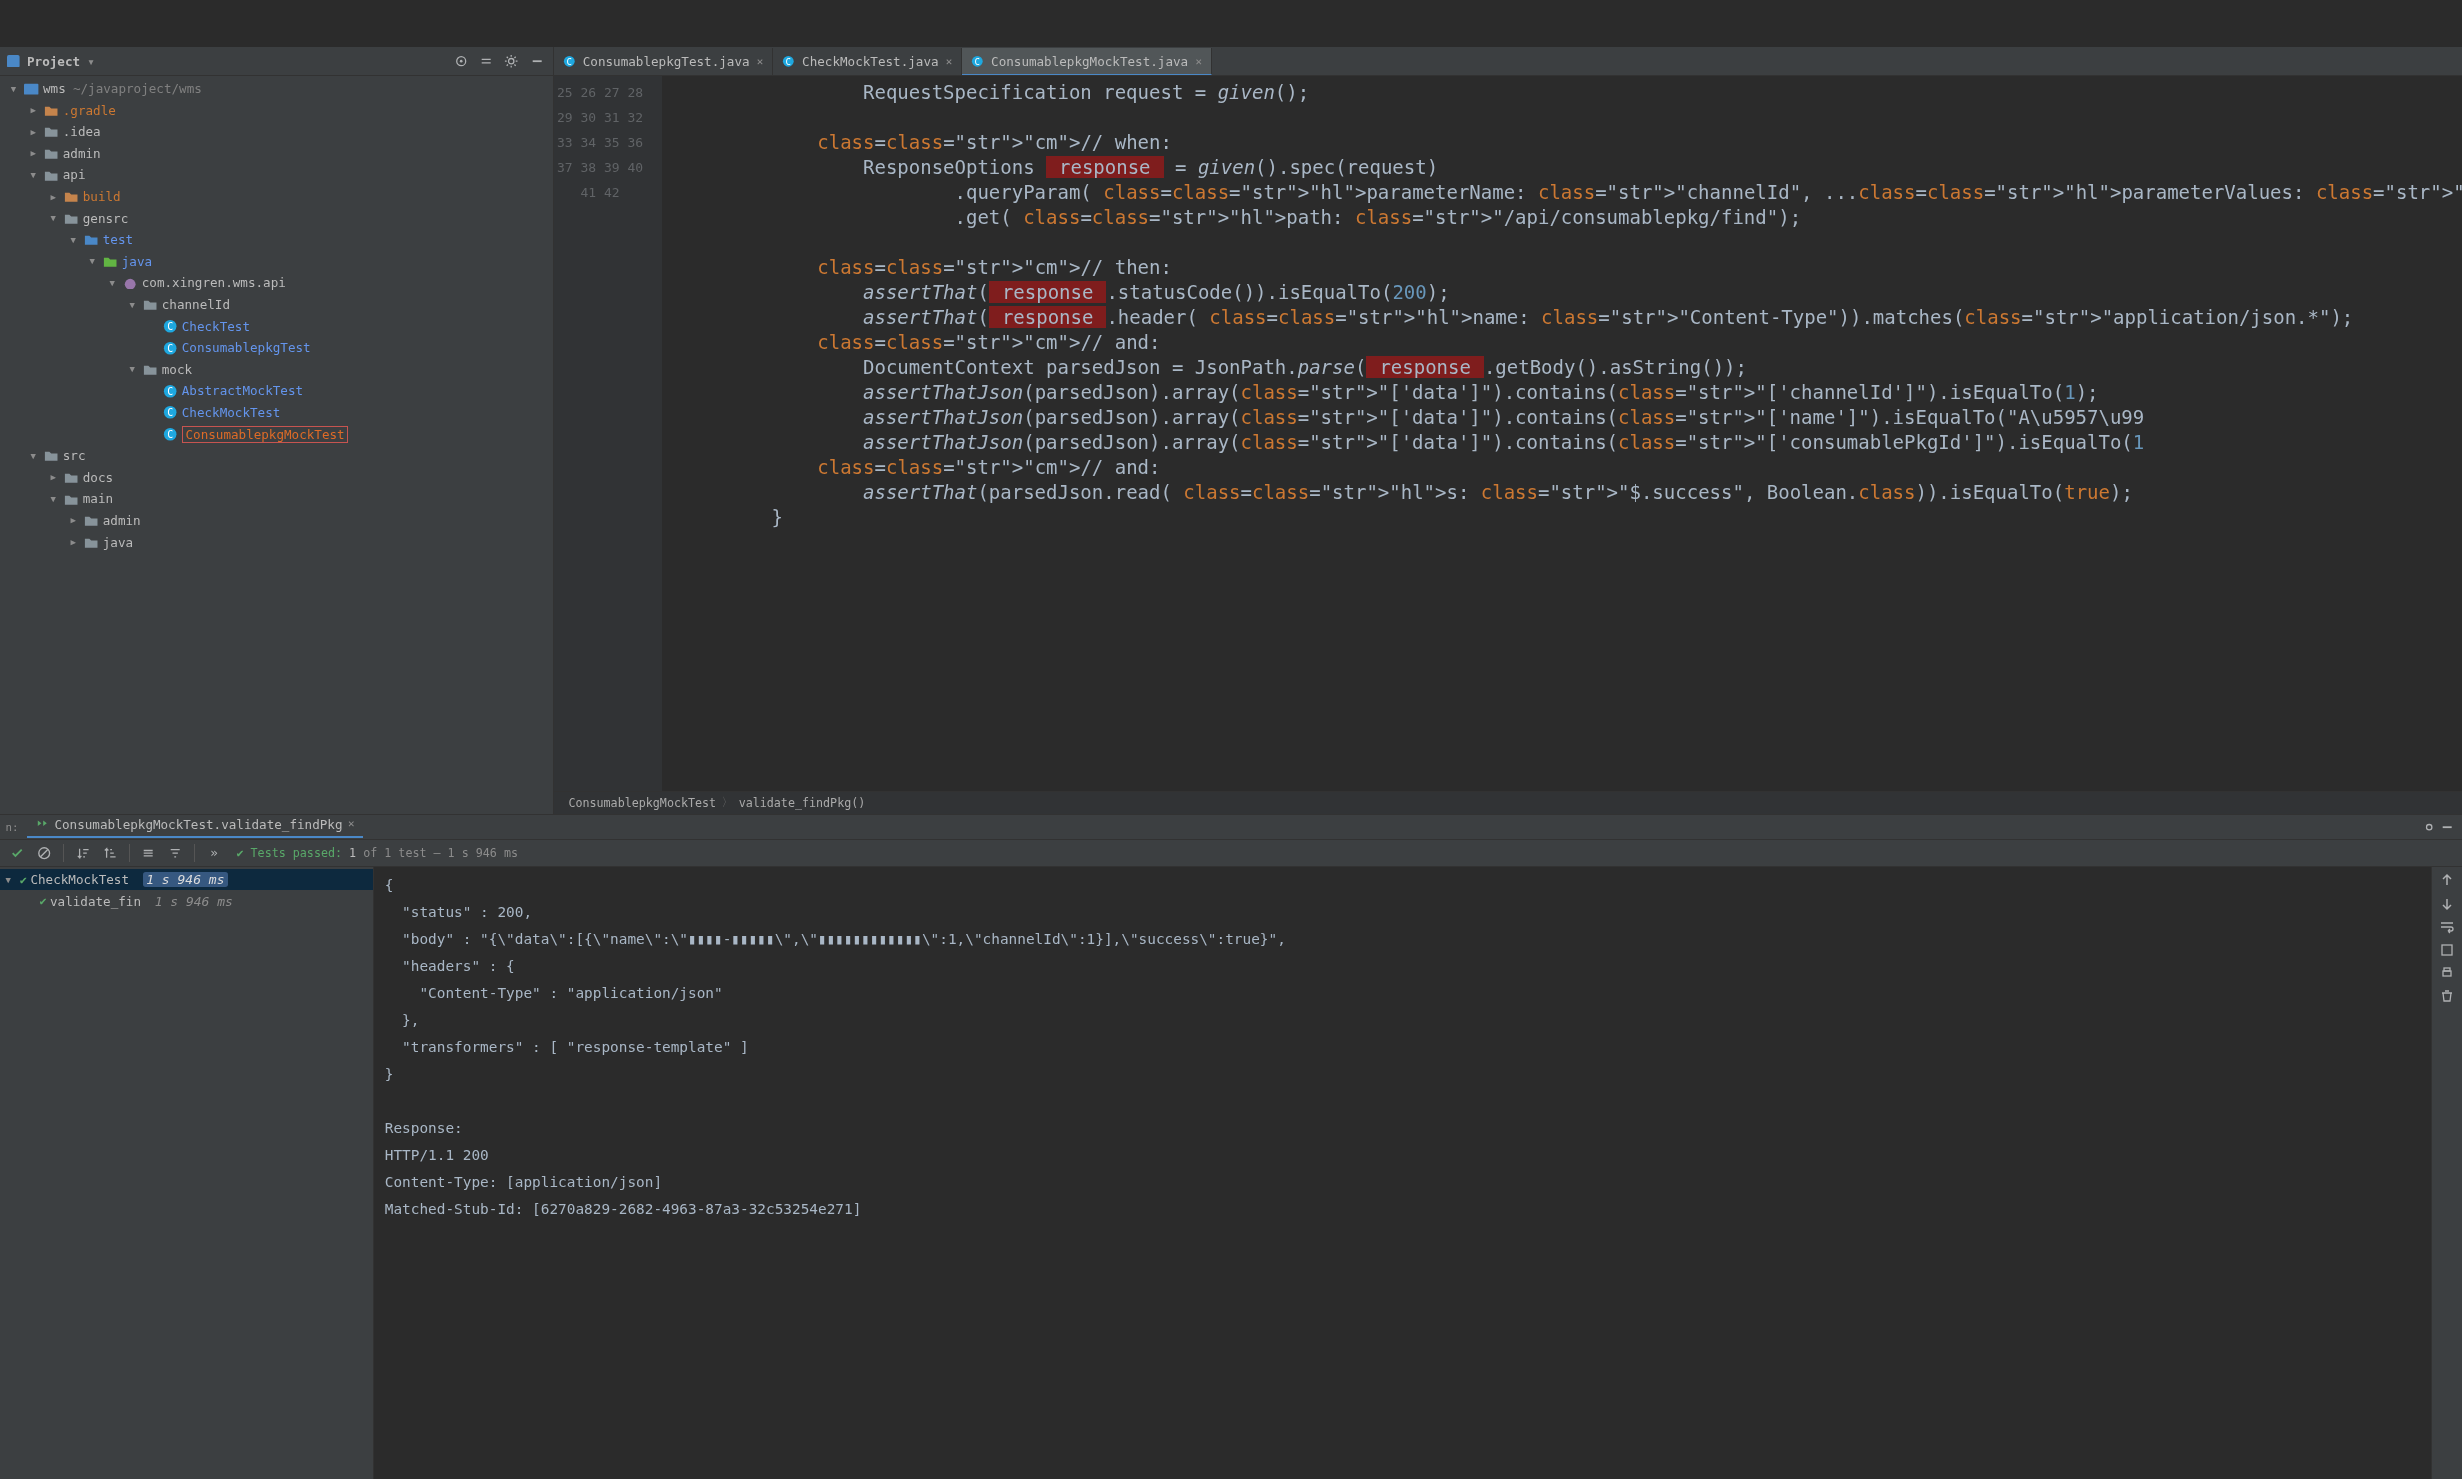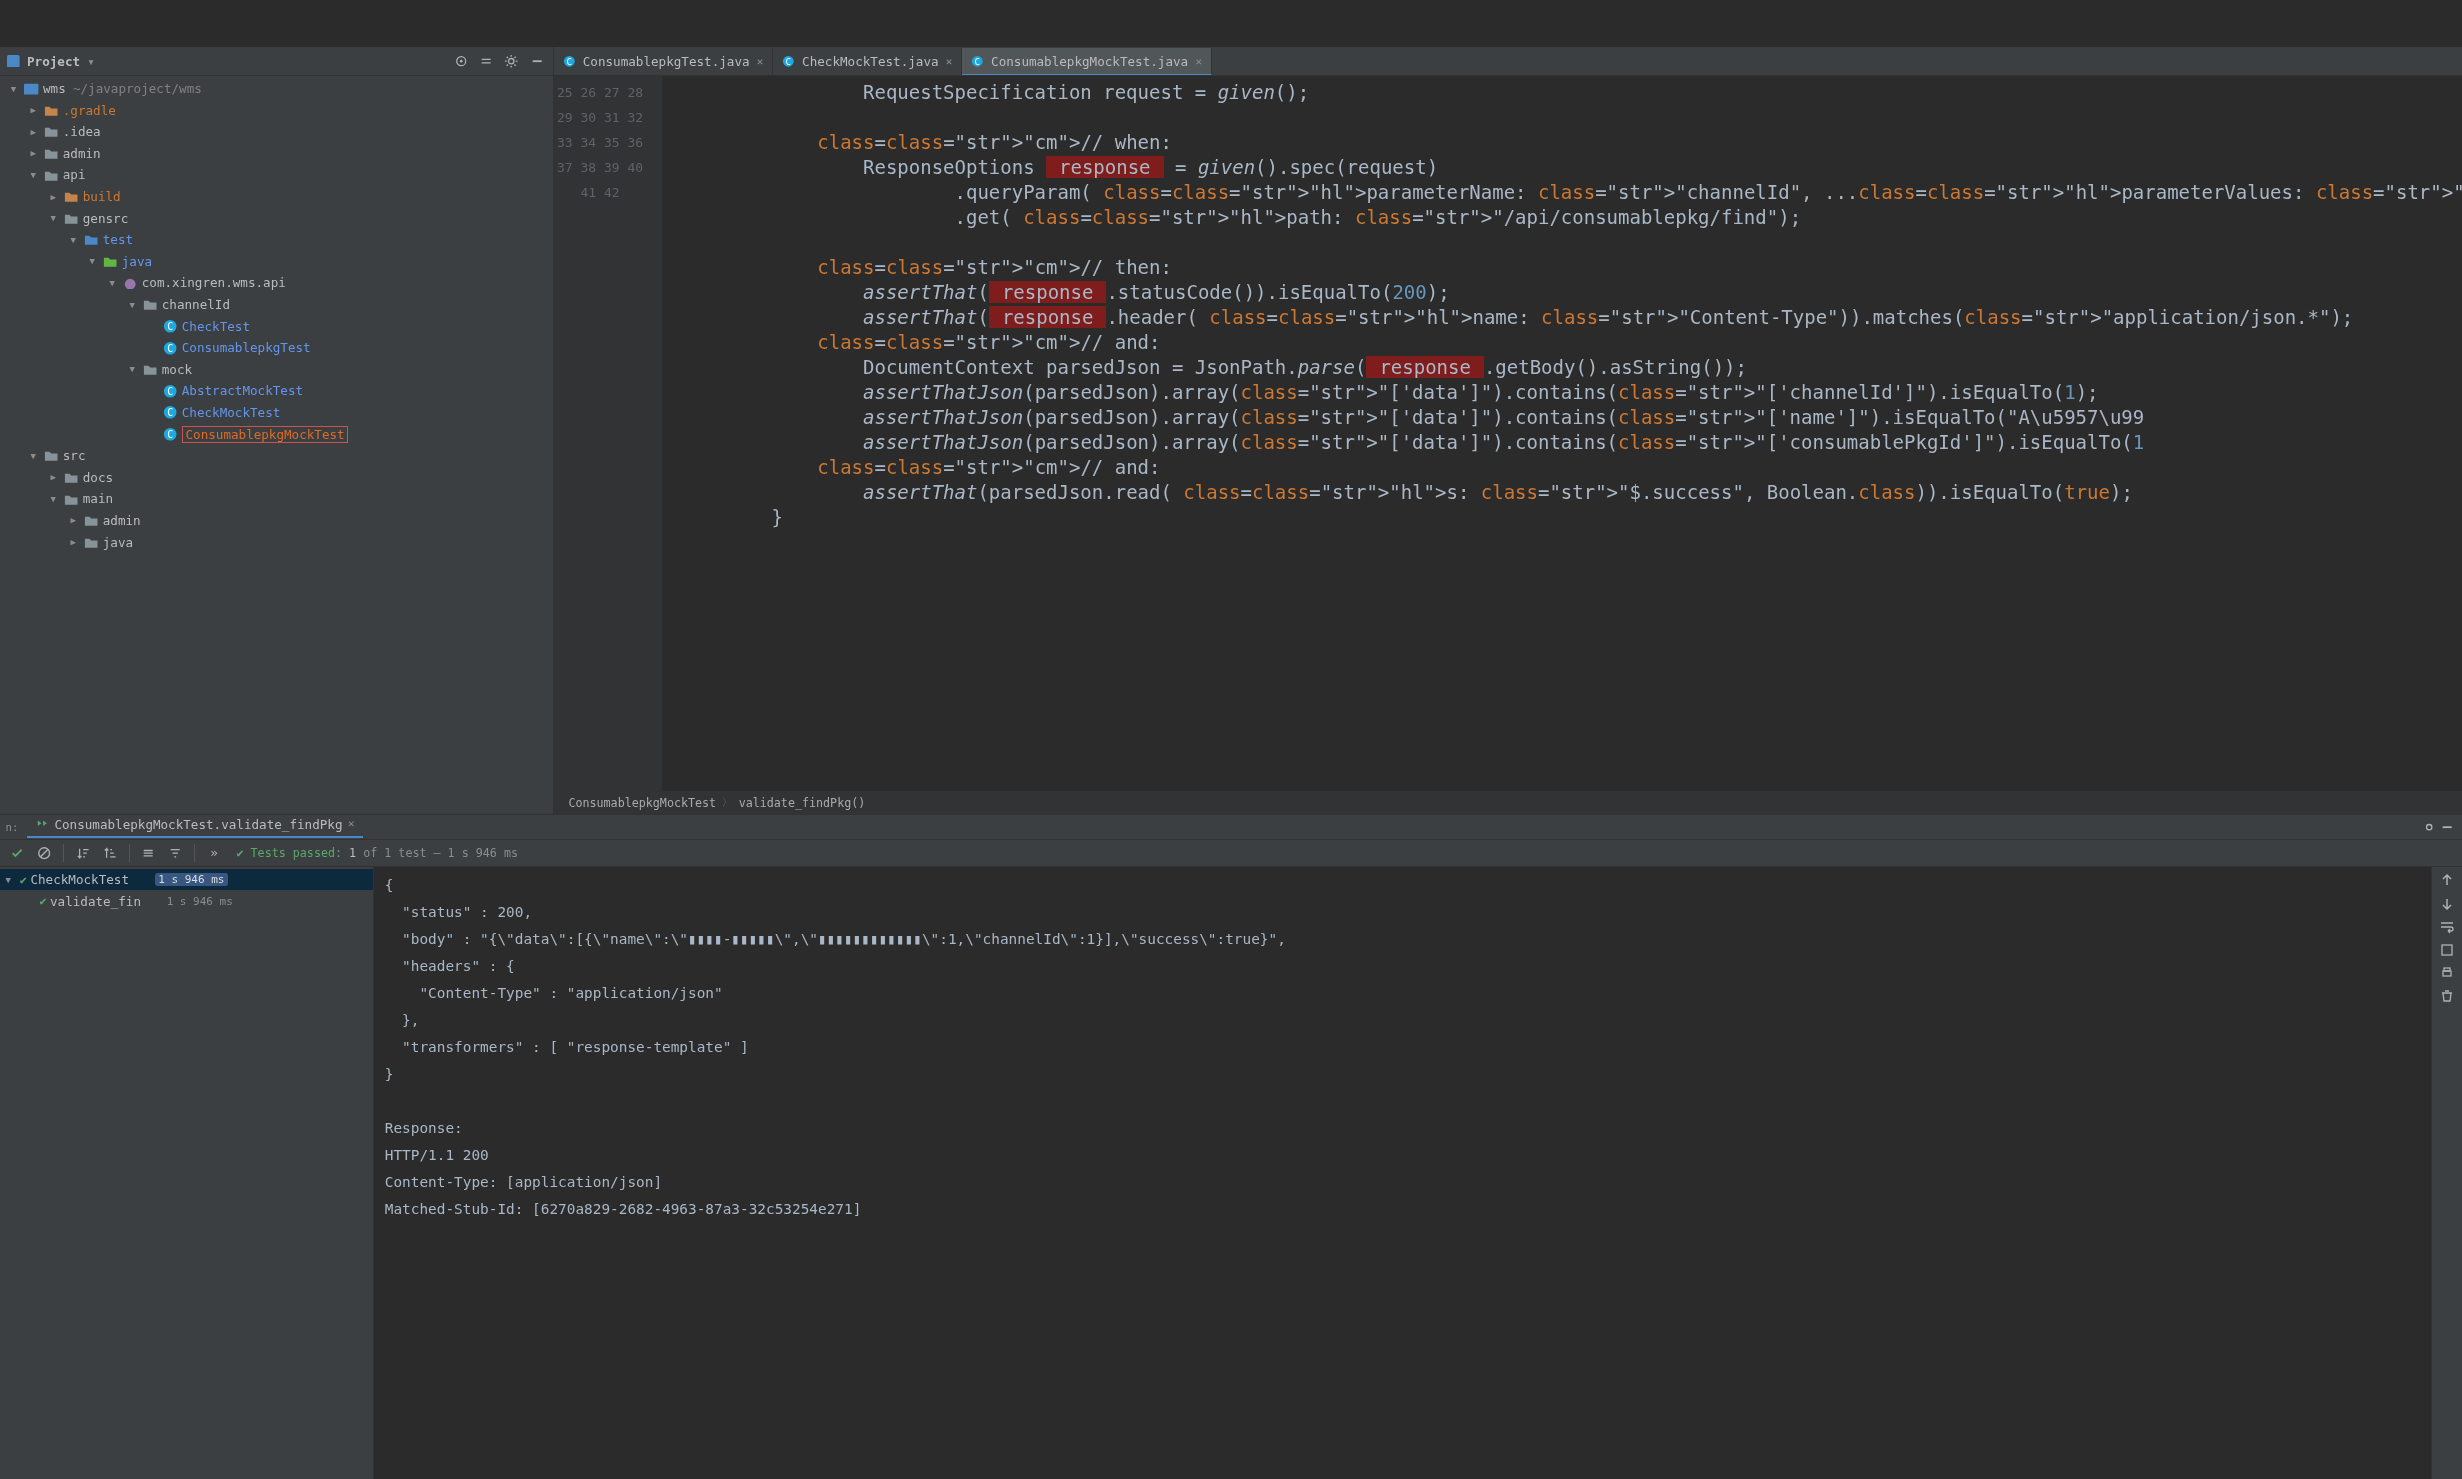--- a/index.html
+++ b/index.html
@@ -64,21 +64,21 @@
   .test-summary .ok{color:#59a869;}
   .test-summary .w{color:#bbbbbb;}
 
   .run-body{flex:1;display:flex;min-height:0;}
   .test-tree{width:374px;background:#3c3f41;border-right:0.9px solid #323232;padding-top:1.8px;}
   .tt-row{display:flex;align-items:center;height:21.6px;padding-left:5.4px;gap:3.6px;cursor:pointer;}
   .tt-row.sel{background:#0d293e;}
   .tt-row .arrow{width:10.8px;color:#8c8c8c;font-size:9px;}
   .tt-row .ok{color:#59a869;font-size:11.7px;}
   .tt-row .nm{color:#bbbbbb;flex:0 0 auto;max-width:180px;overflow:hidden;text-overflow:ellipsis;}
-  .tt-row .time{color:#8c8c8c;font-size:11px;margin-left:22px;}
+  .tt-row .time{color:#8c8c8c;font-size:13px;margin-left:10px;font-style:italic;}
   .tt-row.sel .time{background:#365880;padding:0 3.6px;border-radius:2.7px;color:#dcdcdc;}
 
   .console{flex:1;padding:5.4px 0 5.4px 10.8px;font-size:14.4px;line-height:27px;white-space:pre;overflow:auto;color:#a9b7c6;}
   .right-gutter{width:31px;background:#3c3f41;border-left:0.9px solid #323232;display:flex;flex-direction:column;align-items:center;padding-top:5.4px;gap:7.2px;}
   .right-gutter .ic{width:16px;height:16px;color:#afb1b3;cursor:pointer;}
 
   
   svg{display:block;}
 </style>
 </head>

